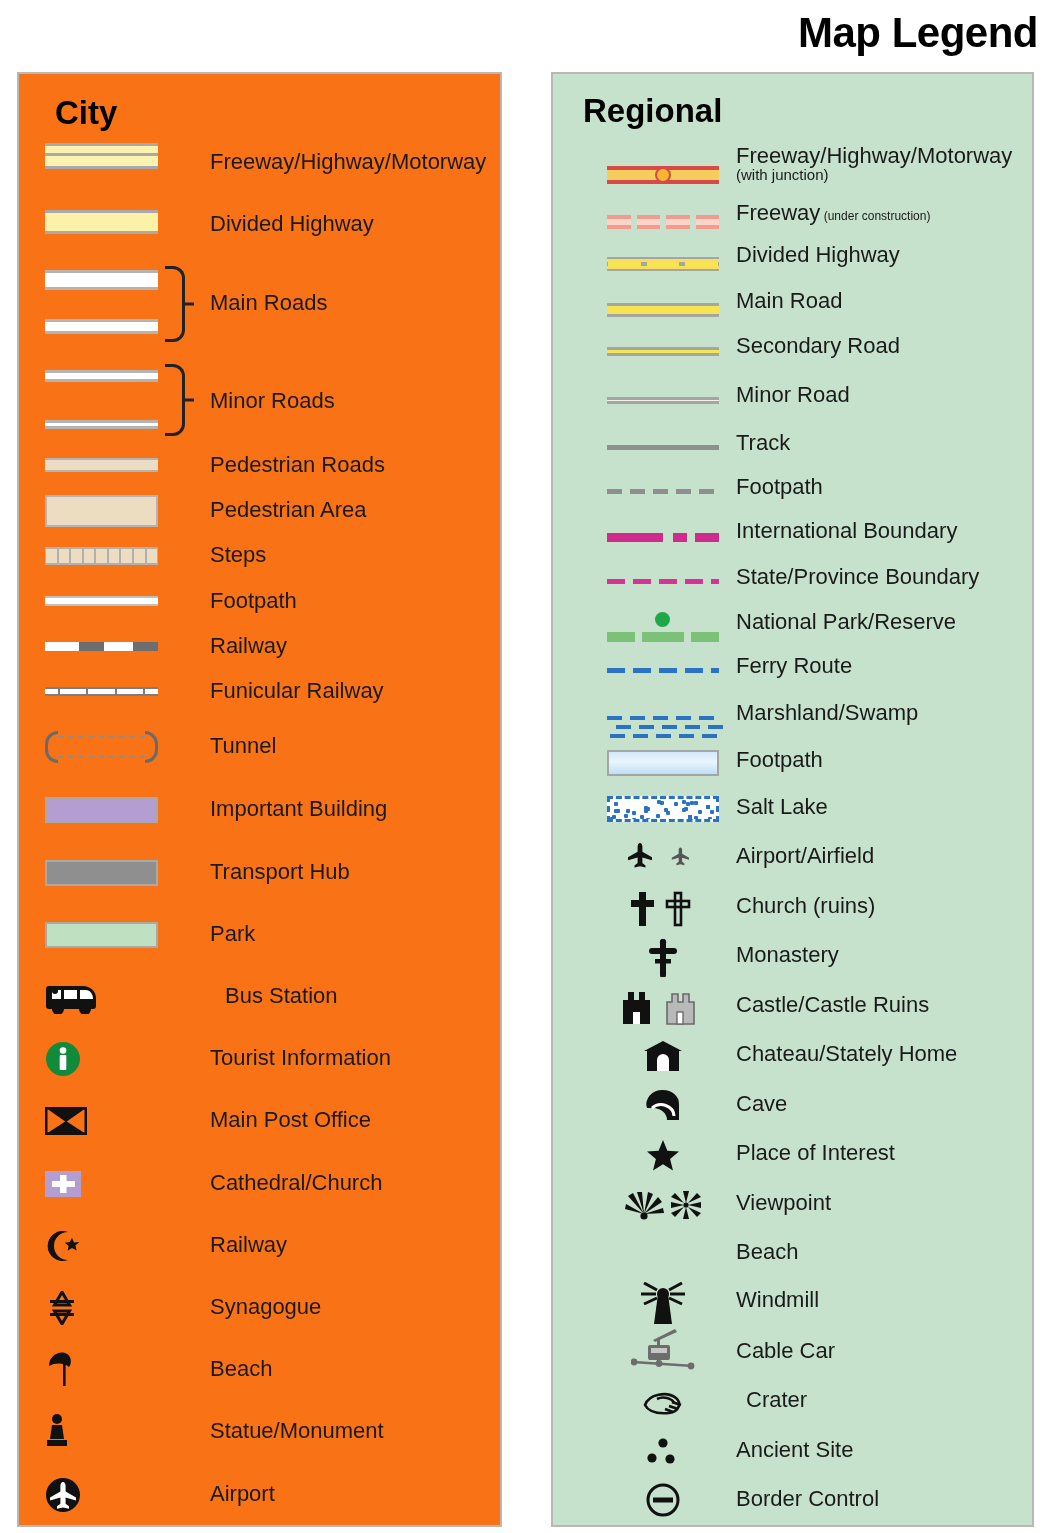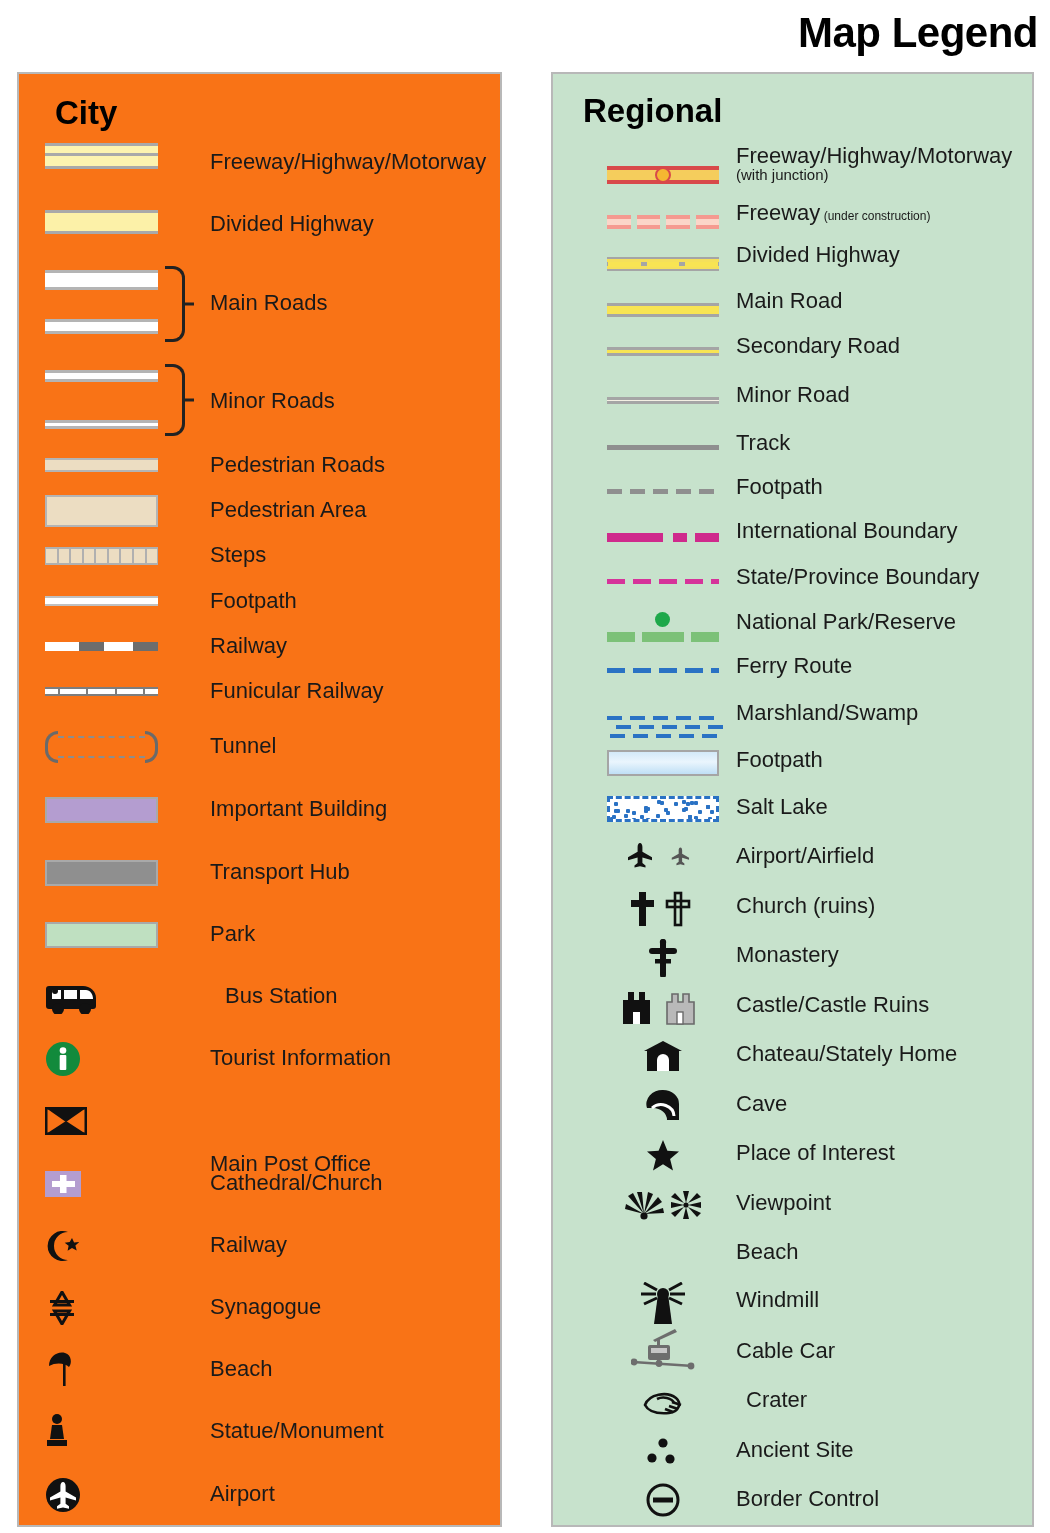--- a/index.html
+++ b/index.html
@@ -336,21 +336,21 @@
         <div class="label" style="position: absolute; left: 191px; top: 972px;">Tourist Information</div>
         <div style="position: absolute; left: 26px; top: 1033px; width: 150px; display: flex; align-items: flex-start; justify-content: flex-start;">
           <div class="swatch-inner">
             <svg width="42" height="28" viewBox="0 0 42 28" fill="#111">
               <rect x="1" y="1" width="40" height="26" fill="none" stroke="#111" stroke-width="3"></rect>
               <path d="M1 1 L21 15 L41 1 Z"></path>
               <path d="M1 27 L21 14 L41 27 Z"></path>
             </svg>
           </div>
         </div>
-        <div class="label" style="position: absolute; left: 191px; top: 1034px; margin-top: 44px;">Main Post Office</div>
+        <div class="label" style="position: absolute; left: 191px; top: 1034px;">Main Post Office</div>
         <div style="position: absolute; left: 26px; top: 1097px; width: 150px; display: flex; align-items: flex-start; justify-content: flex-start;">
           <div class="swatch-inner">
             <svg width="36" height="26" viewBox="0 0 36 26" fill="#111">
               <rect x="0" y="0" width="36" height="26" fill="#b49dd0"></rect>
               <rect x="15" y="4" width="6.5" height="18" fill="#fff"></rect>
               <rect x="7" y="10" width="23" height="6" fill="#fff"></rect>
             </svg>
           </div>
         </div>
         <div class="label" style="position: absolute; left: 191px; top: 1097px;">Cathedral/Church</div>

